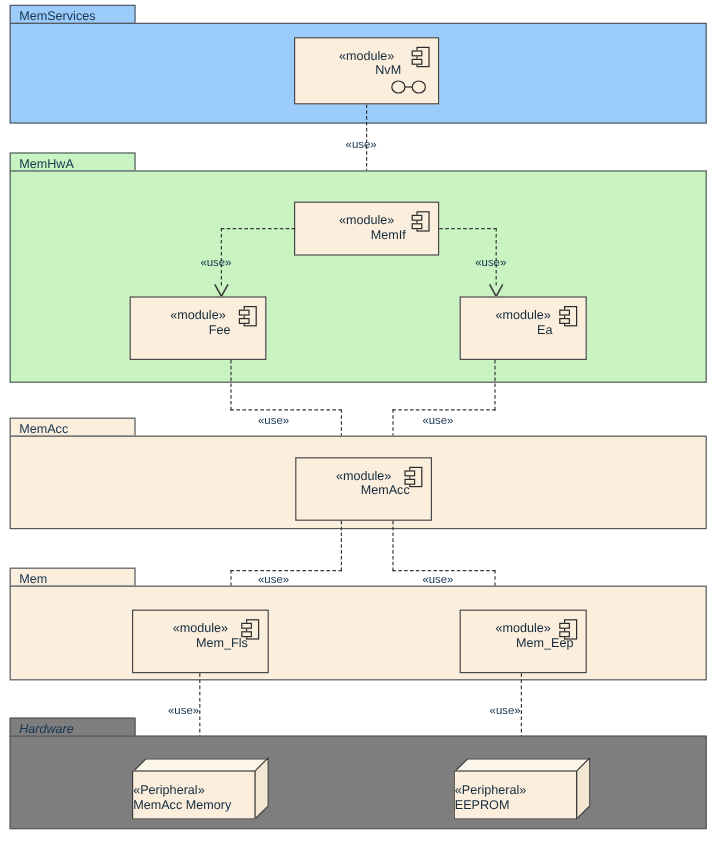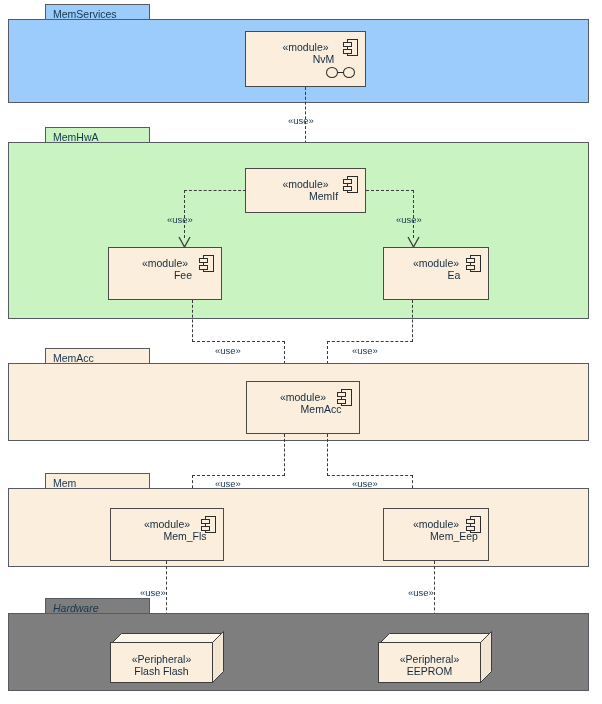--- a/index.html
+++ b/index.html
@@ -2,21 +2,21 @@
 <html><head>
 <meta charset="utf-8">
 <style>
   html,body{margin:0;padding:0;background:#ffffff;}
   body{font-family:"Liberation Sans","DejaVu Sans",sans-serif;}
   #canvas{position:relative;width:602px;height:704px;background:#ffffff;overflow:hidden;}
 
   
   .pkg{position:absolute;box-sizing:border-box;}
   .pkg-tab{position:absolute;box-sizing:border-box;border:1px solid #555b61;
-           font-size:10.5px;color:#16344d;line-height:1;padding:4px 0 0 7px;margin-left:37px;}
+           font-size:10.5px;color:#16344d;line-height:1;padding:4px 0 0 7px;}
   .pkg-body{position:absolute;box-sizing:border-box;border:1px solid #555b61;}
 
   .pkg-tab.blue,.pkg-body.blue{background:#9bccfb;}
   .pkg-tab.green,.pkg-body.green{background:#c9f4c2;}
   .pkg-tab.cream,.pkg-body.cream{background:#fbeedd;}
   .pkg-tab.gray,.pkg-body.gray{background:#7e7e7e;}
   .pkg-tab.gray{color:#16344d;font-style:italic;}
 
   
   .mod{position:absolute;box-sizing:border-box;background:#fbeedd;
@@ -38,21 +38,21 @@
   .iface-icon .ring{position:absolute;top:0;width:12px;height:11px;
         box-sizing:border-box;border:1.4px solid #2b2b2b;border-radius:50%;background:#fbeedd;}
   .iface-icon .ring.r1{left:0;}
   .iface-icon .ring.r2{left:17px;}
   .iface-icon .bar{position:absolute;left:11px;top:4.5px;width:7px;height:1.4px;background:#2b2b2b;}
 
   
   .node{position:absolute;}
   .node .front{position:absolute;left:0;top:11px;right:11px;bottom:0;
         box-sizing:border-box;background:#fbeedd;border:1px solid #3d3d3d;
-        text-align:center;color:#132a3d;}
+        color:#132a3d;}
   .node .front .stereo{font-size:10.5px;line-height:12px;margin-top:10px;}
   .node .front .name{font-size:10.5px;line-height:13px;}
   .node .top{position:absolute;left:0;top:0;width:100%;height:12px;}
   .node .side{position:absolute;right:0;top:0;width:12px;height:100%;}
 
   
   .vline{position:absolute;width:0;border-left:1.3px dashed #3a3a3a;}
   .hline{position:absolute;height:0;border-top:1.3px dashed #3a3a3a;}
   .uselbl{position:absolute;font-size:9.5px;color:#16344d;white-space:nowrap;}
   .arrow{position:absolute;width:13px;height:12px;}
@@ -251,21 +251,21 @@
         <path d="M0.5 11.5 L11.5 0.5 L113.5 0.5 L102.5 11.5 Z" fill="#fdf6ea" stroke="#3d3d3d" stroke-width="1"></path>
       </svg>
     </div>
     <div class="side">
       <svg width="12" height="52" viewBox="0 0 12 52" preserveAspectRatio="none">
         <path d="M0.5 51.5 L0.5 11.5 L11.5 0.5 L11.5 40.5 Z" fill="#f3e7d3" stroke="#3d3d3d" stroke-width="1"></path>
       </svg>
     </div>
     <div class="front">
       <div class="stereo">«Peripheral»</div>
-      <div class="name">Flash Flash</div>
+      <div class="name">MemAcc Memory</div>
     </div>
   </div>
 
   <div class="node" style="left:378px;top:631px;width:114px;height:52px;">
     <div class="top">
       <svg width="114" height="12" viewBox="0 0 114 12" preserveAspectRatio="none">
         <path d="M0.5 11.5 L11.5 0.5 L113.5 0.5 L102.5 11.5 Z" fill="#fdf6ea" stroke="#3d3d3d" stroke-width="1"></path>
       </svg>
     </div>
     <div class="side">

